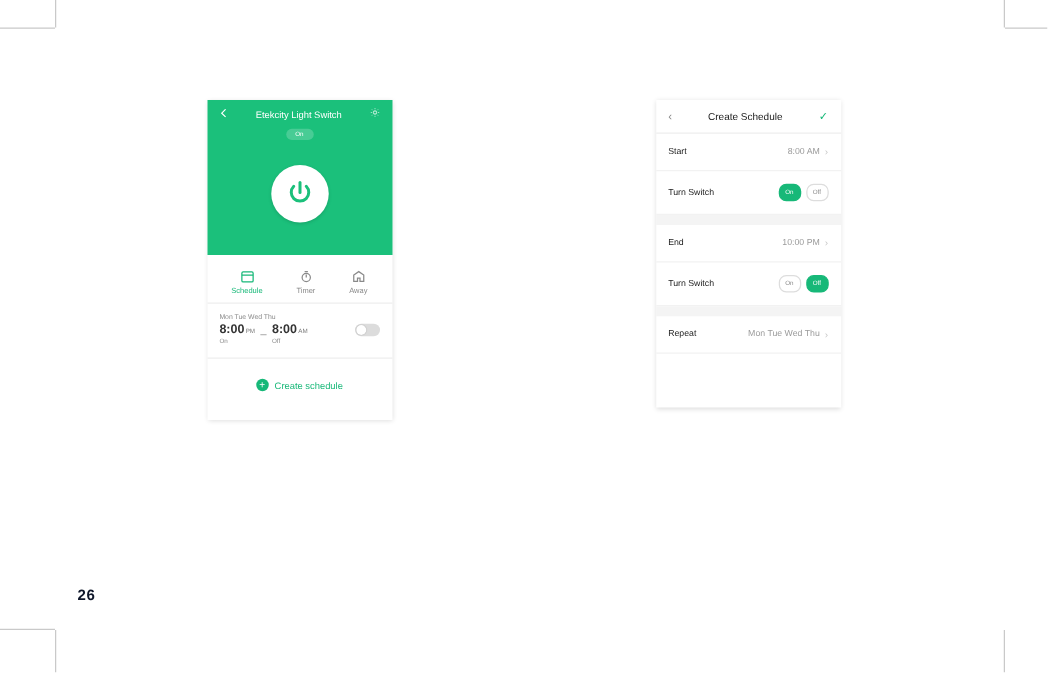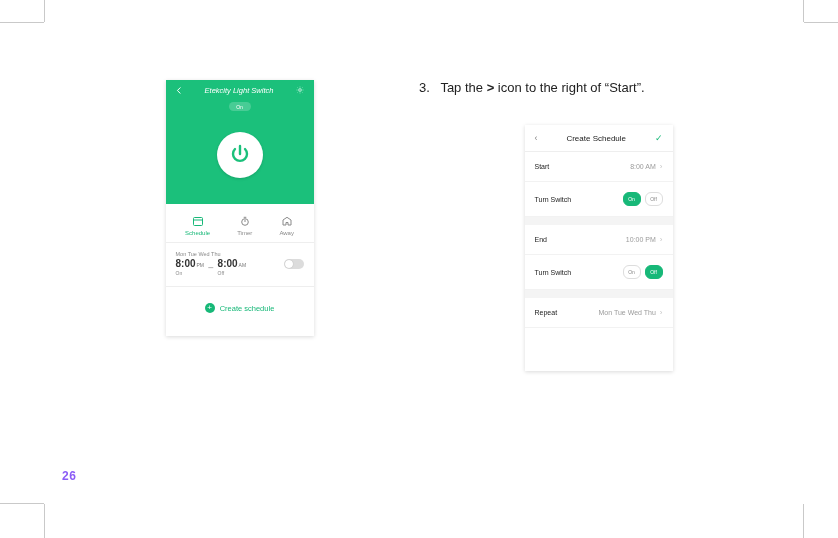--- a/index.html
+++ b/index.html
@@ -43,21 +43,21 @@
     margin: 0 auto;
     font-size: 6.5px;
     color: #333;
     background:#fff;
   }
   .phone1 { height: 256px; }
   .phone2 { height: 246px; }
 
   
   .p1-top { background:#1bc07b; color:#fff; height:124px; position:relative; }
-  .p1-head { display:flex; align-items:center; justify-content:space-between; padding:6px 10px; font-size:7px;font-style:italic; }
+  .p1-head { display:flex; align-items:center; justify-content:space-between; padding:6px 10px; font-size:7px; }
   .p1-head .title { font-size:7.5px; }
   .on-pill { margin:1px auto 0; width:22px; height:9px; border-radius:5px; background:rgba(255,255,255,.2); display:flex; align-items:center;justify-content:center; font-size:5px; }
   .power-wrap { position:absolute; top:52px; left:50%; transform:translateX(-50%); width:46px; height:46px; border-radius:50%; background:#fff; display:flex; align-items:center; justify-content:center; box-shadow:0 1px 3px rgba(0,0,0,.15); }
   .power-wrap svg { width:24px; height:24px; }
 
   .p1-tabs { display:flex; justify-content:space-around; padding:11px 6px 6px; border-bottom:1px solid #eee; }
   .tab { display:flex; flex-direction:column; align-items:center; gap:3px; font-size:6px; color:#8a8a8a; }
   .tab.active { color:#17b878; }
   .tab .ic { width:12px; height:12px; display:flex; align-items:center; justify-content:center; }
 
@@ -79,21 +79,21 @@
   .p2-head .check { color:#17b878; font-size:9px; }
   .row { display:flex; align-items:center; justify-content:space-between; padding:10px 10px; border-bottom:1px solid #f2f2f2; font-size:7px; }
   .row .lbl { color:#222; }
   .row .val { color:#9b9b9b; display:flex; align-items:center; gap:4px; }
   .chev { color:#c7c7c7; font-size:8px; }
   .onoff { display:flex; gap:4px; }
   .pill { width:16px; height:12px; border-radius:6px; display:flex; align-items:center; justify-content:center; font-size:5px; border:1px solid #ddd; color:#888; }
   .pill.green { background:#17b878; border-color:#17b878; color:#fff; }
   .gap8 { height:8px; background:#f4f4f4; }
 
-  .page-num { position:absolute; left:62px; bottom:55px; font-size:12px; font-weight:700; color:#8b5cf6; letter-spacing:.5px; }
+  .page-num { position:absolute; left:62px; bottom:55px; font-size:12px; font-weight:700; color:#0f172a; letter-spacing:.5px; }
 </style>
 </head>
 <body>
 
 <div class="page">
 
   <div class="crop-tl-h"></div>
   <div class="crop-tl-v"></div>
   <div class="crop-tr-h"></div>
   <div class="crop-tr-v"></div>
@@ -180,24 +180,20 @@
         </div>
 
         <div class="create-row">
           <span class="plus-circ">+</span>
           <span>Create schedule</span>
         </div>
       </div>
     </div>
 
     <div class="col">
-      <p class="step-line">
-        <span class="num">3.</span>
-        <span>Tap the </span><span class="bold">&gt;</span><span> icon to the right of </span><span class="quoted">Start</span>
-      </p>
 
       <div class="phone phone2">
         <div class="p2-head">
           <span class="back">‹</span>
           <span class="title">Create Schedule</span>
           <span class="check">✓</span>
         </div>
 
         <div class="row">
           <span class="lbl">Start</span>

